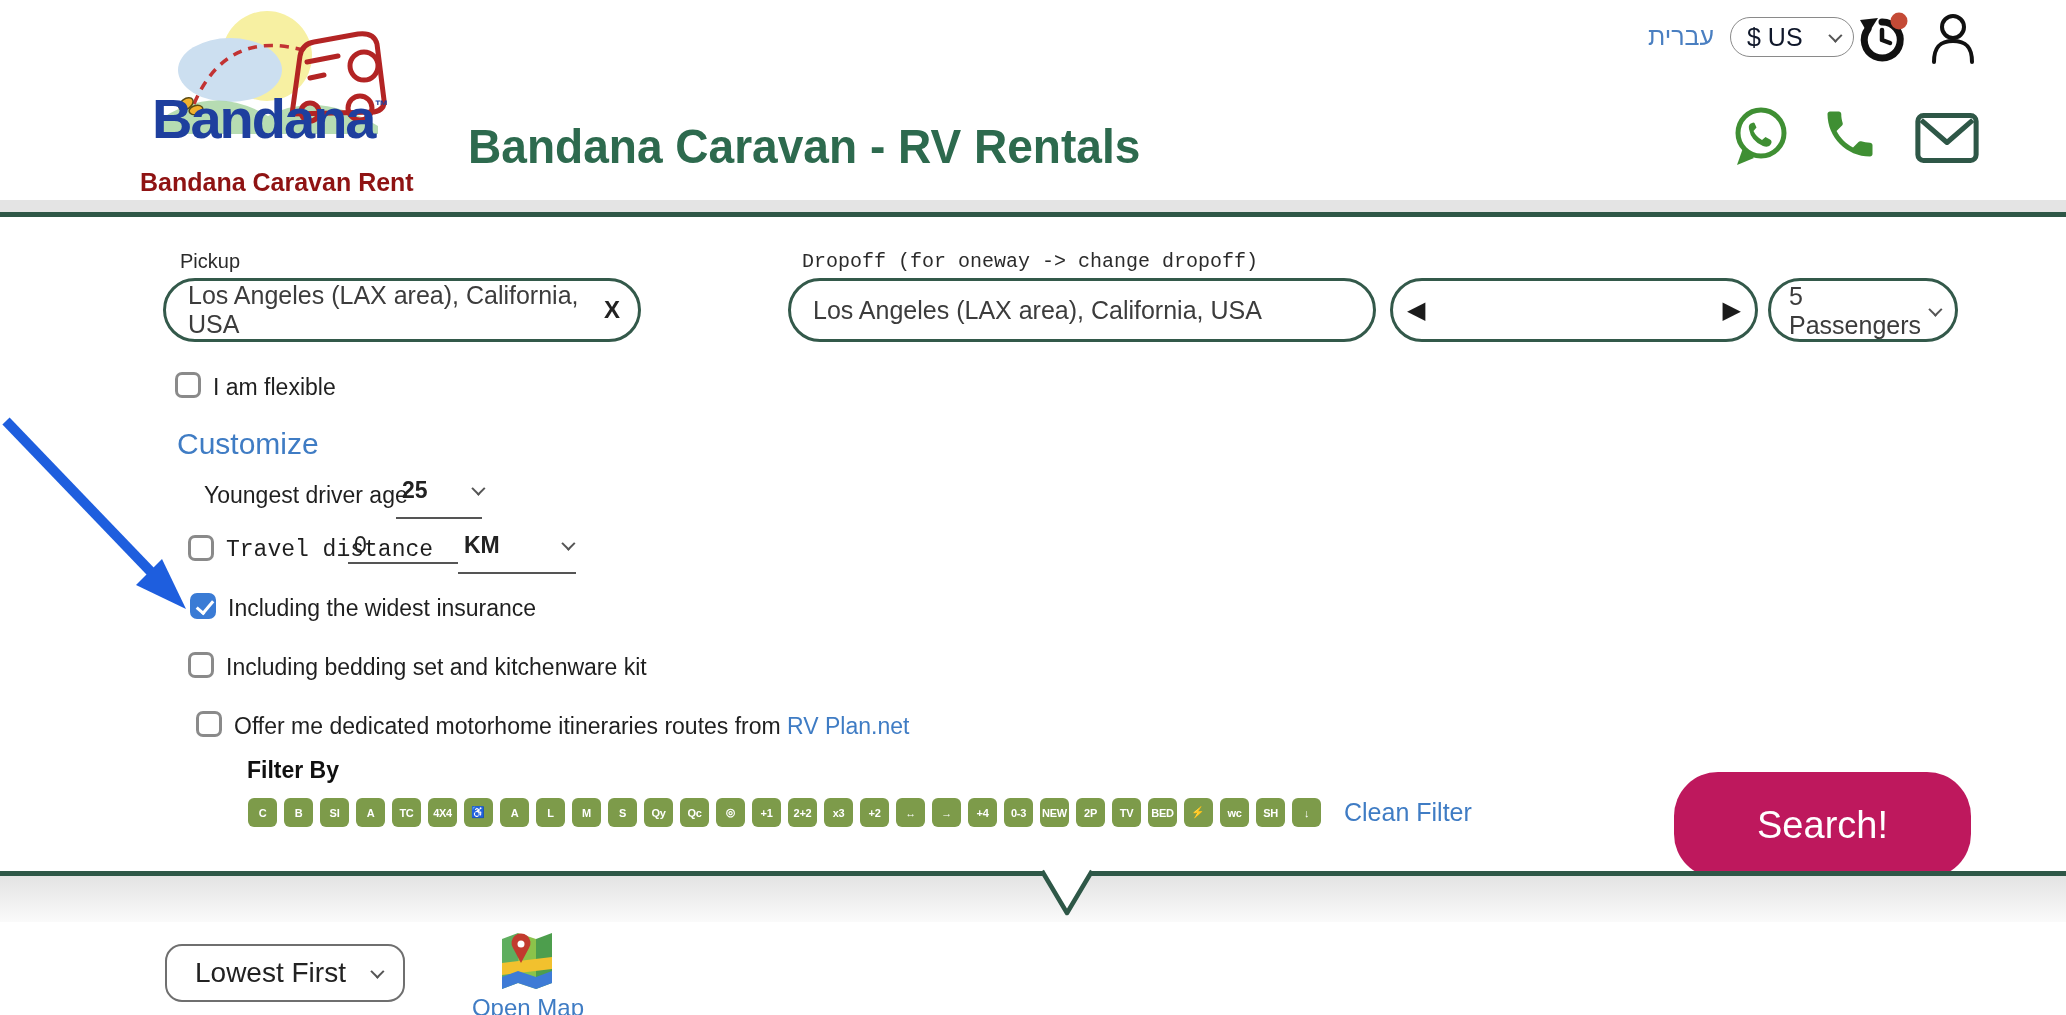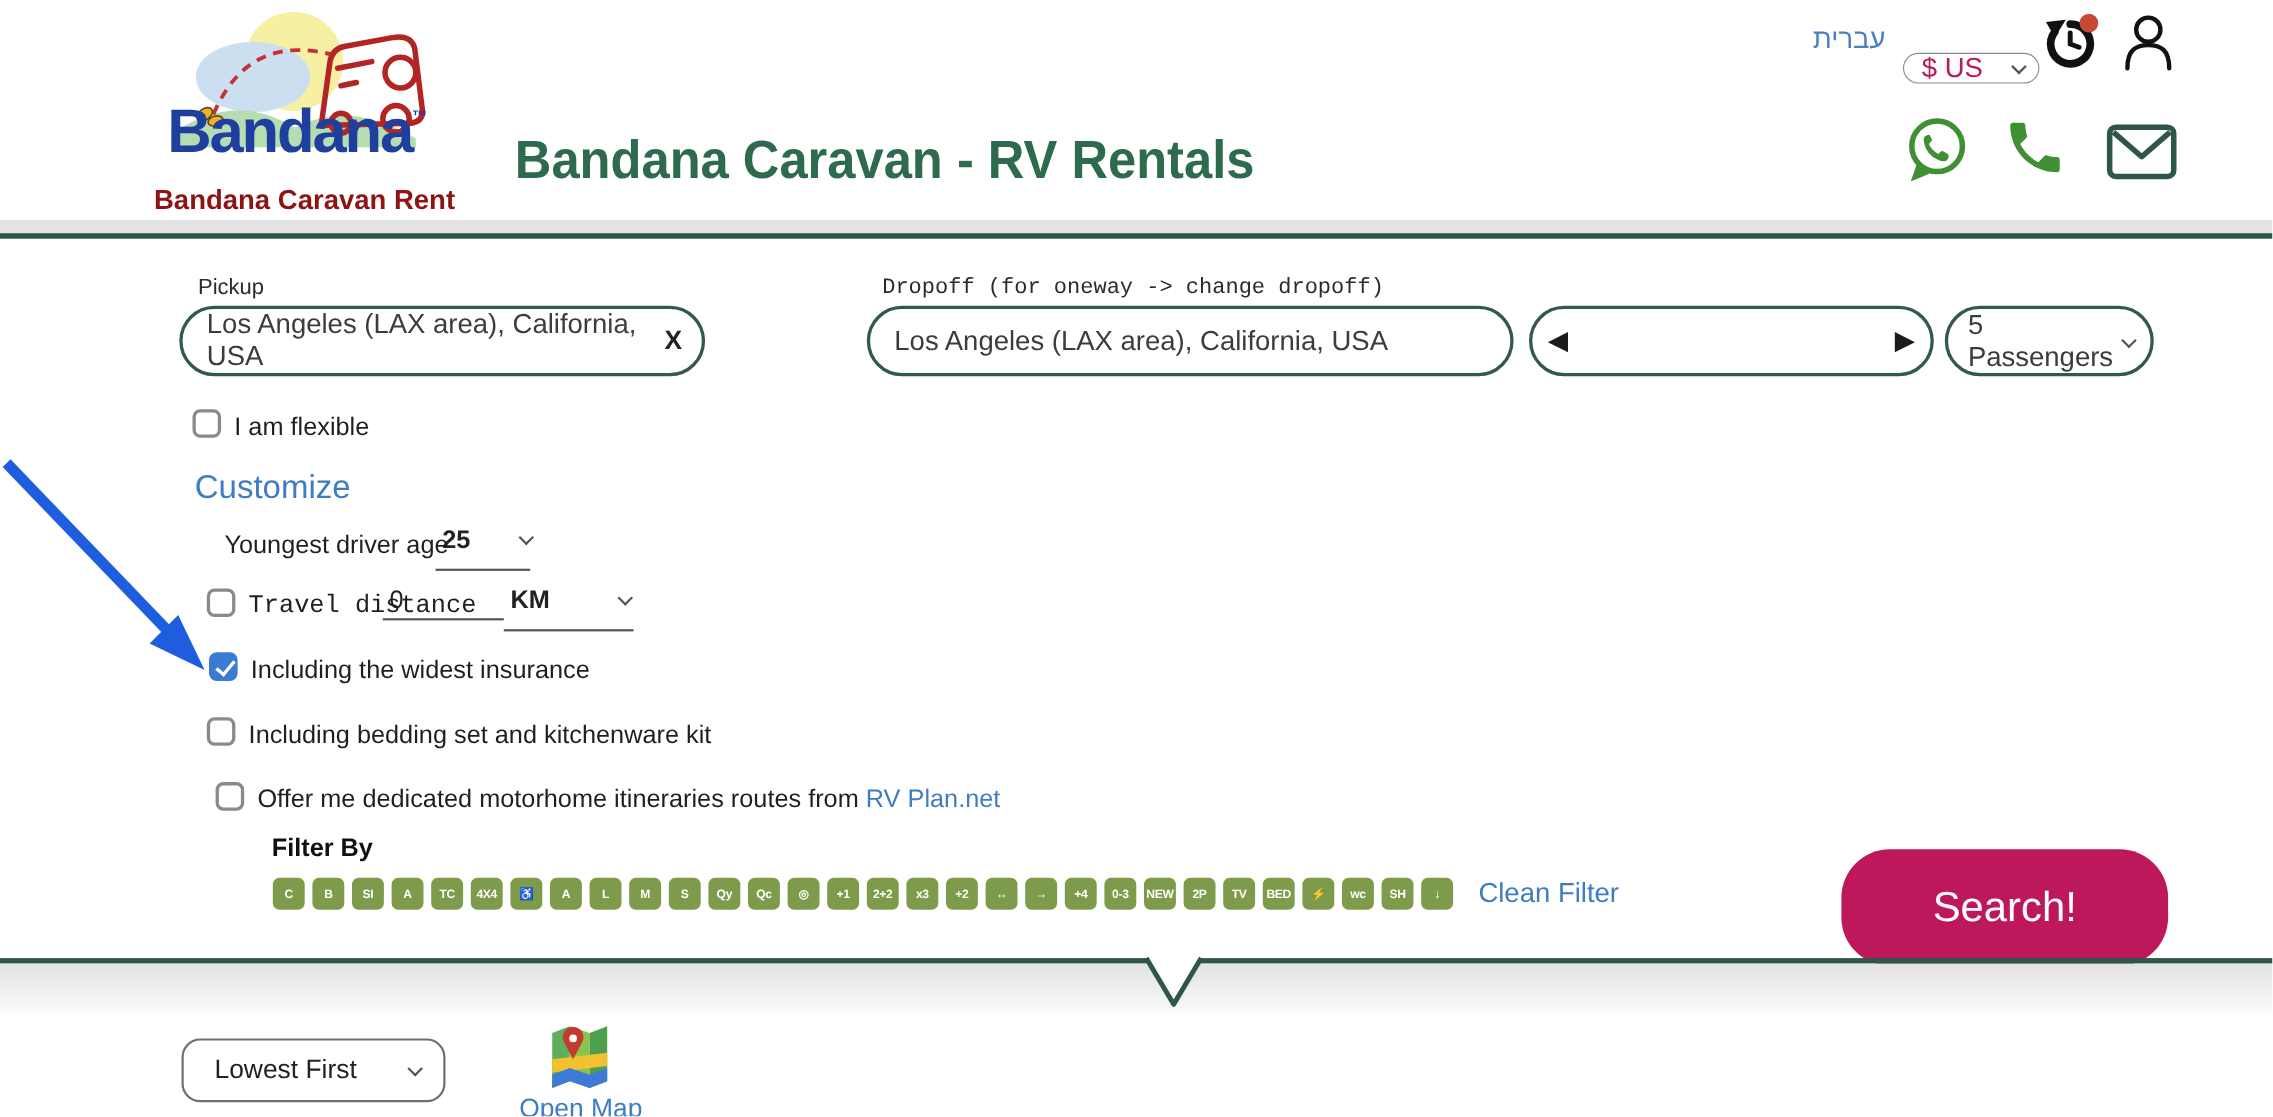--- a/index.html
+++ b/index.html
@@ -21,24 +21,24 @@
     position:absolute; left:140px; top:168px; width:280px;
     font-size:25px; font-weight:bold; color:#8f1313;
   }
   .page-title {
     position:absolute; left:468px; top:118px; width:1000px;
     font-size:49px; font-weight:bold; color:#2d6a4e;
     transform:scaleX(.94); transform-origin:left top; white-space:nowrap;
   }
   .lang-link { position:absolute; left:1648px; top:22px; font-size:25px; color:#4a7fc1; cursor:pointer; }
   .currency-select {
-    position:absolute; left:1730px; top:17px; width:124px; height:28px;
+    position:absolute; left:1730px; top:17px; width:124px; height:40px;
     border:1.5px solid #8a8a8a; border-radius:20px; background:#fff;
     display:flex; align-items:center; justify-content:space-between;
-    padding:0 14px 0 16px; font-size:25px; color:#be185d; cursor:pointer;margin-top:31px;
+    padding:0 14px 0 16px; font-size:25px; color:#0f172a; cursor:pointer;
   }
   .chev {
     width:10px; height:10px; border-right:2.5px solid #555; border-bottom:2.5px solid #555;
     transform:rotate(45deg) translateY(-2px); display:inline-block; flex:none;
   }
   .hist-btn { position:absolute; left:1856px; top:12px; width:52px; height:54px; cursor:pointer; }
   .acct-btn { position:absolute; left:1930px; top:12px; width:46px; height:54px; cursor:pointer; }
   .contact-icon { position:absolute; top:104px; cursor:pointer; }
   .hdr-band  { position:absolute; left:0; top:200px; width:2066px; height:12px; background:#e4e4e4; }
   .hdr-line  { position:absolute; left:0; top:212px; width:2066px; height:5px; background:#2e5747; }
@@ -95,21 +95,21 @@
 
   
   .bot-line { position:absolute; left:0; top:871px; width:2066px; height:5px; background:#2e5747; }
   .bot-band { position:absolute; left:0; top:876px; width:2066px; height:46px;
               background:linear-gradient(#e3e3e3,#fafafa); }
   .notch { position:absolute; left:1002px; top:869px; }
   .sort-select {
     position:absolute; left:165px; top:944px; width:240px; height:58px;
     border:2px solid #6f6f6f; border-radius:17px; background:#fff;
     display:flex; align-items:center; justify-content:space-between;
-    padding:0 22px 0 28px; font-size:24px; color:#222; cursor:pointer;
+    padding:0 22px 0 28px; font-size:28px; color:#222; cursor:pointer;
   }
   .map-btn { position:absolute; left:500px; top:930px; width:54px; height:60px; cursor:pointer; }
   .open-map { position:absolute; left:466px; top:994px; width:124px; text-align:center;
               font-size:24px; color:#3f7cc4; cursor:pointer; }
   .annot-arrow { position:absolute; left:0; top:413px; pointer-events:none; }
 </style>
 </head>
 <body>
 
 <div class="page">

